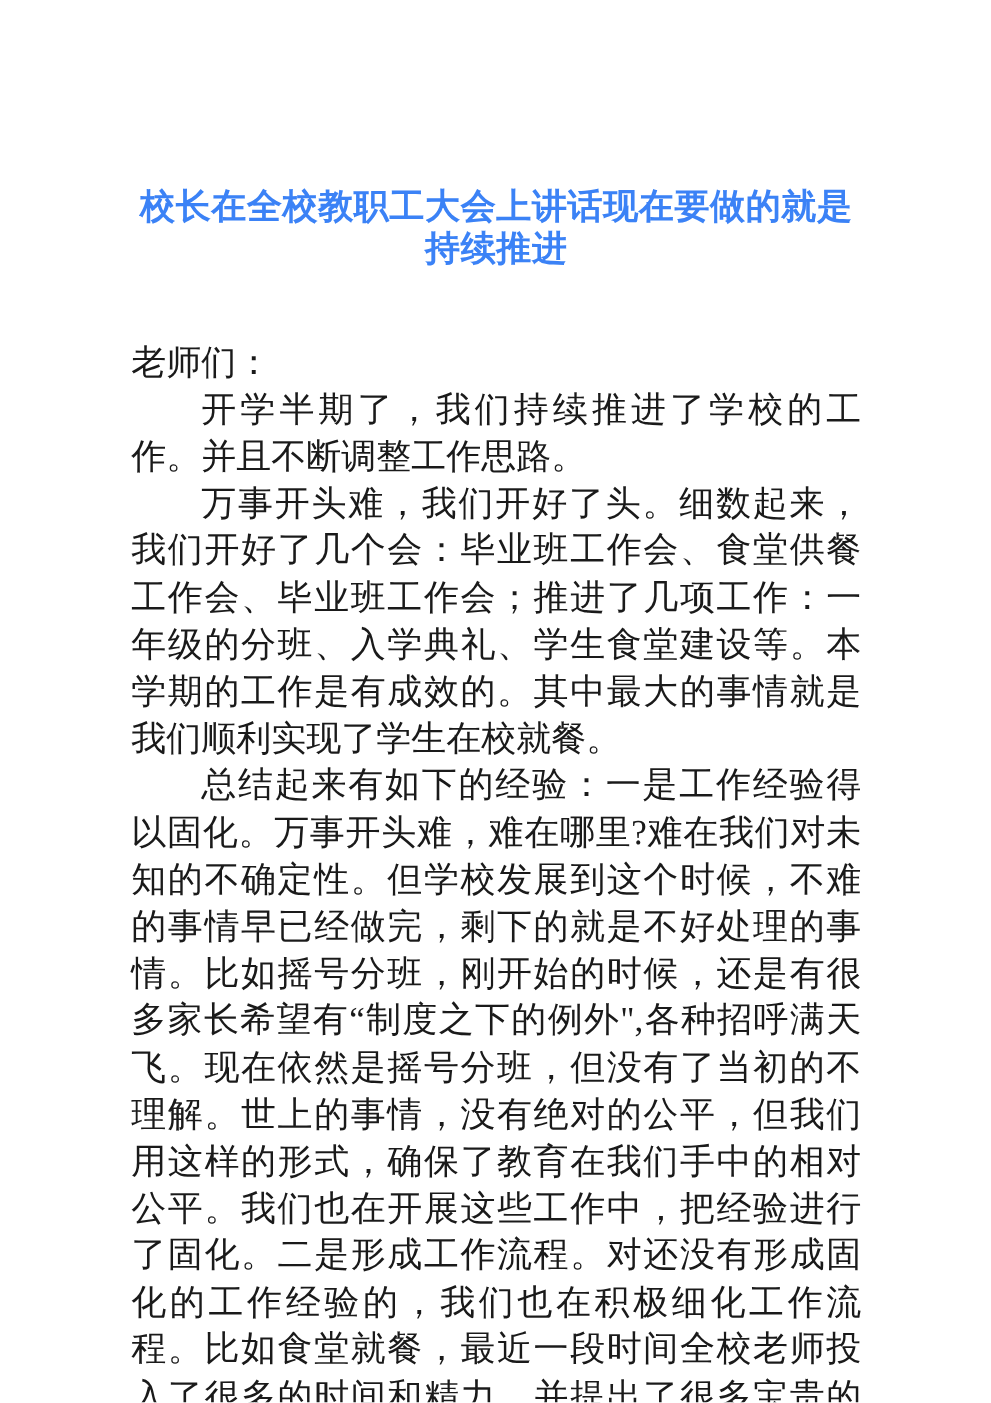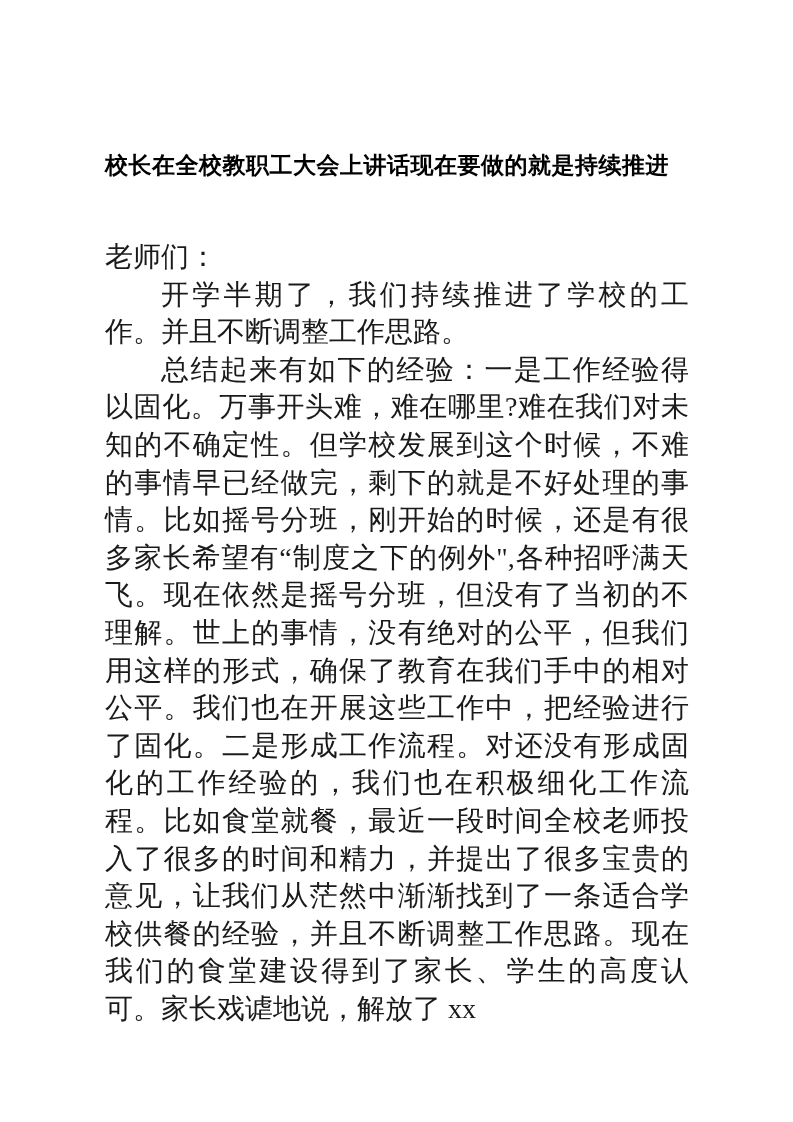--- a/index.html
+++ b/index.html
@@ -14,24 +14,24 @@
     background: #ffffff;
     box-sizing: border-box;
     padding: 148px 104px 0 105px;
     overflow: hidden;
     color: #1a1a1a;
   }
   .doc-title {
     margin: 0 0 56px 0;
     font-family: "Liberation Sans", "DejaVu Sans", sans-serif;
     font-weight: bold;
-    font-size: 23px;
+    font-size: 28px;
     line-height: 34px;
-    text-align: left;
-    color: #000000;
+    text-align: center;
+    color: #3b82f6;
     letter-spacing: 0.5px;
   }
   .doc-body {
     font-family: "Liberation Serif", "DejaVu Serif", serif;
     font-size: 28px;
     line-height: 37.6px;
   }
   .para {
     margin: 0;
     text-align: justify;
@@ -44,15 +44,16 @@
 </style>
 </head>
 <body>
 
 <div class="page">
   <h1 class="doc-title">校长在全校教职工大会上讲话现在要做的就是持续推进</h1>
 
   <div class="doc-body">
     <p class="para no-indent">老师们：</p>
     <p class="para">开学半期了，我们持续推进了学校的工作。并且不断调整工作思路。</p>
+    <p class="para">万事开头难，我们开好了头。细数起来，我们开好了几个会：毕业班工作会、食堂供餐工作会、毕业班工作会；推进了几项工作：一年级的分班、入学典礼、学生食堂建设等。本学期的工作是有成效的。其中最大的事情就是我们顺利实现了学生在校就餐。</p>
     <p class="para">总结起来有如下的经验：一是工作经验得以固化。万事开头难，难在哪里?难在我们对未知的不确定性。但学校发展到这个时候，不难的事情早已经做完，剩下的就是不好处理的事情。比如摇号分班，刚开始的时候，还是有很多家长希望有“制度之下的例外",各种招呼满天飞。现在依然是摇号分班，但没有了当初的不理解。世上的事情，没有绝对的公平，但我们用这样的形式，确保了教育在我们手中的相对公平。我们也在开展这些工作中，把经验进行了固化。二是形成工作流程。对还没有形成固化的工作经验的，我们也在积极细化工作流程。比如食堂就餐，最近一段时间全校老师投入了很多的时间和精力，并提出了很多宝贵的意见，让我们从茫然中渐渐找到了一条适合学校供餐的经验，并且不断调整工作思路。现在我们的食堂建设得到了家长、学生的高度认可。家长戏谑地说，解放了 xx</p>
   </div>
 </div>
 
 </body></html>

